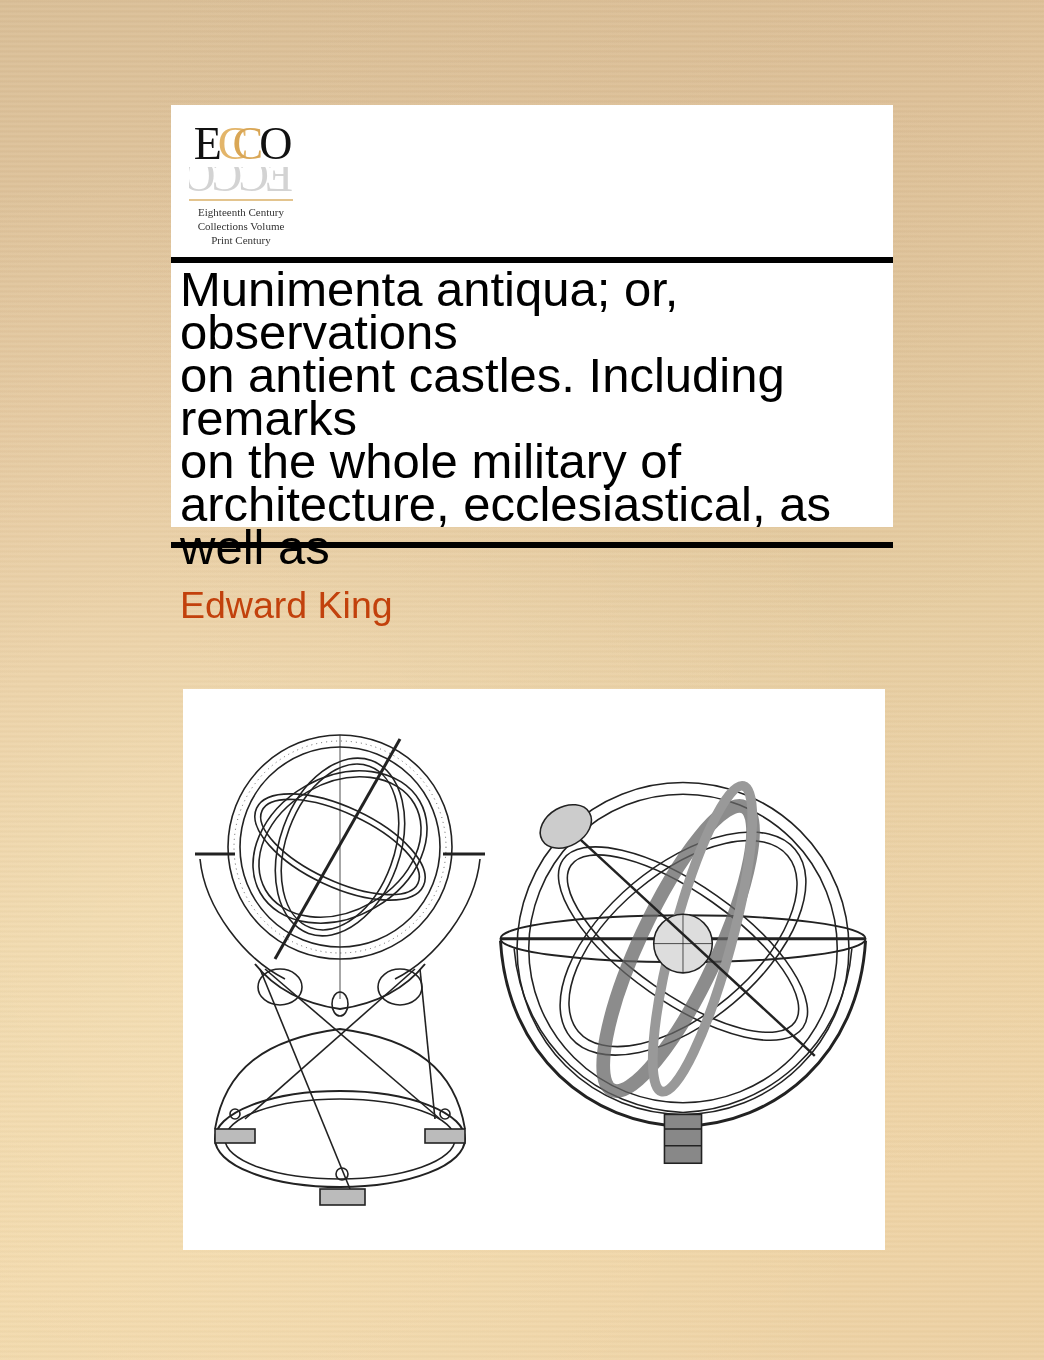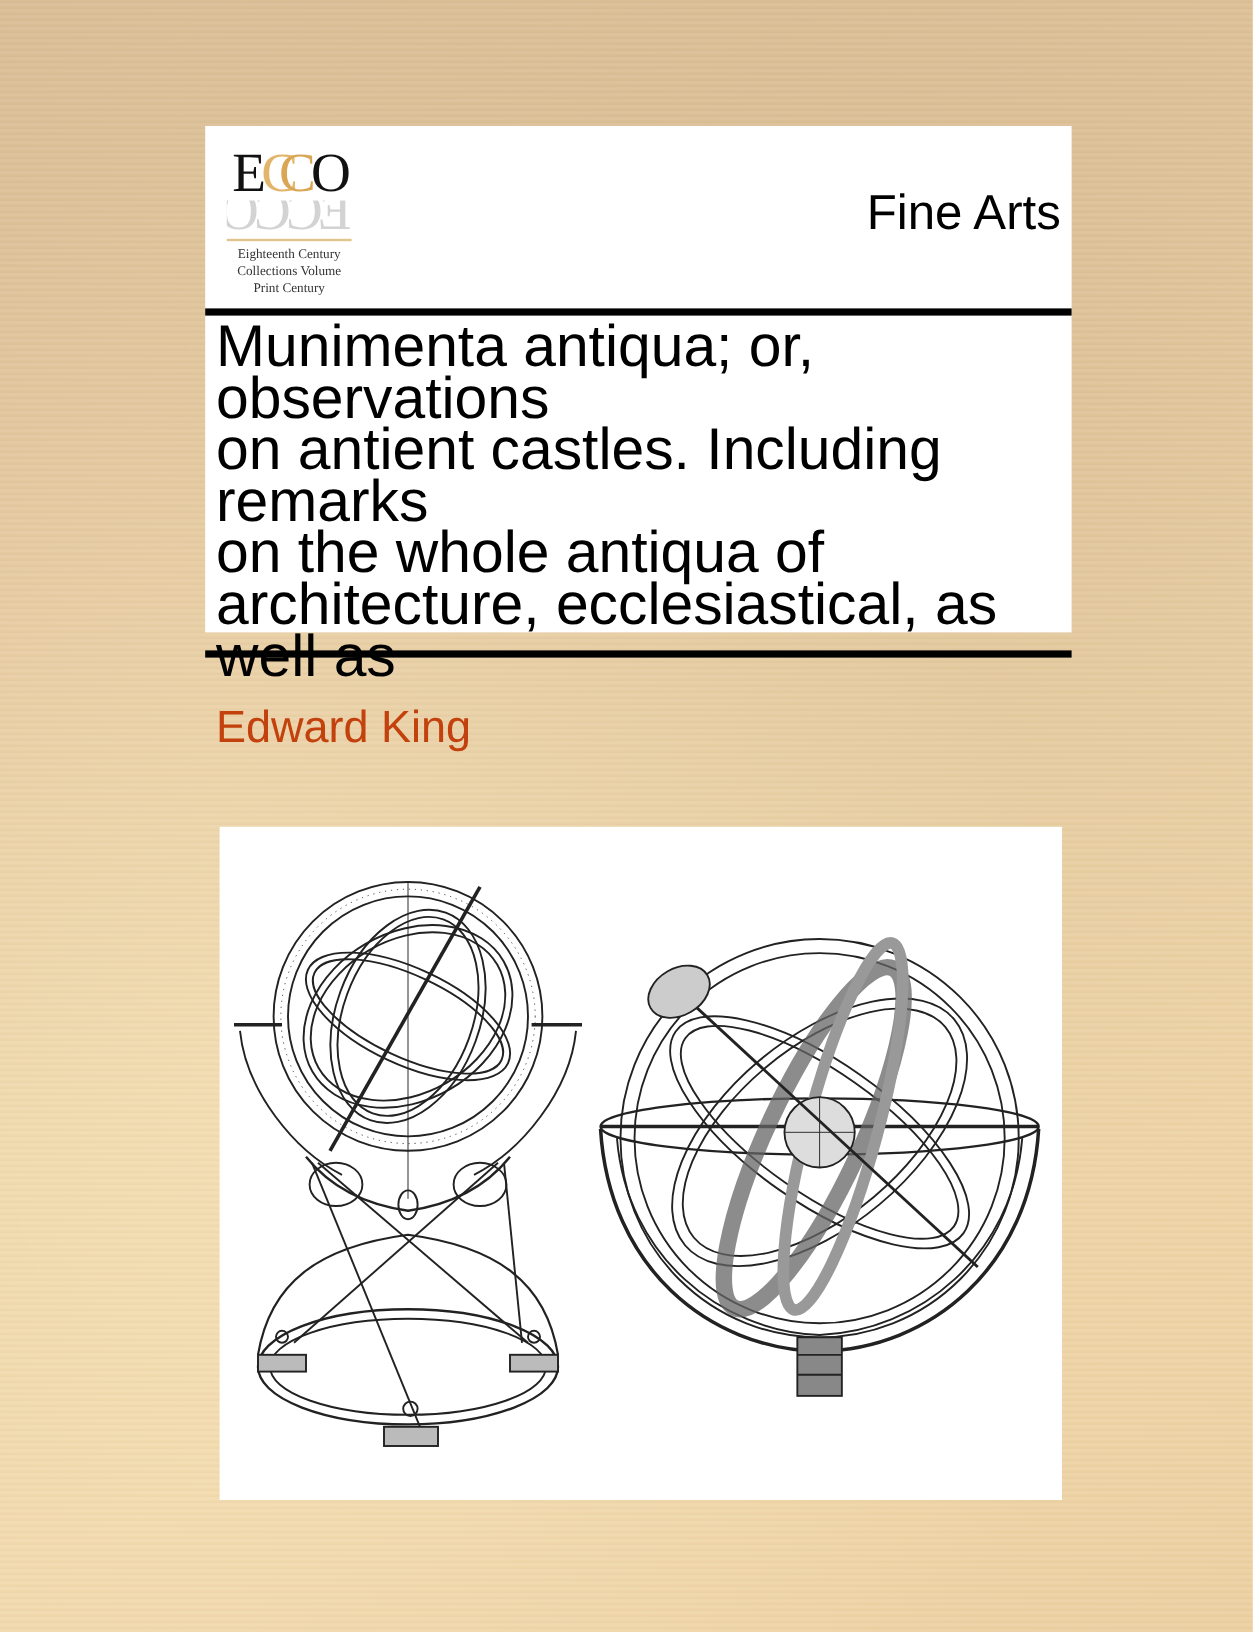--- a/index.html
+++ b/index.html
@@ -134,28 +134,27 @@
     </div>
     <div class="logo-reflect"><span>ECCO</span></div>
     <div class="logo-rule"></div>
     <div class="logo-caption">
       <div>Eighteenth Century</div>
       <div>Collections Volume</div>
       <div>Print Century</div>
     </div>
   </div>
 
-  <div class="category">Fine Arts</div>
 
   <div class="rule r1"></div>
 
   <h1 class="book-title">
     <div>Munimenta antiqua; or, observations</div>
     <div>on antient castles. Including remarks</div>
-    <div>on the whole antiqua of</div>
+    <div>on the whole military of</div>
     <div>architecture, ecclesiastical, as well as</div>
   </h1>
 
   <div class="rule r2"></div>
 
   <div class="author">Edward King</div>
 </div>
 
 <div class="image-panel">
 

